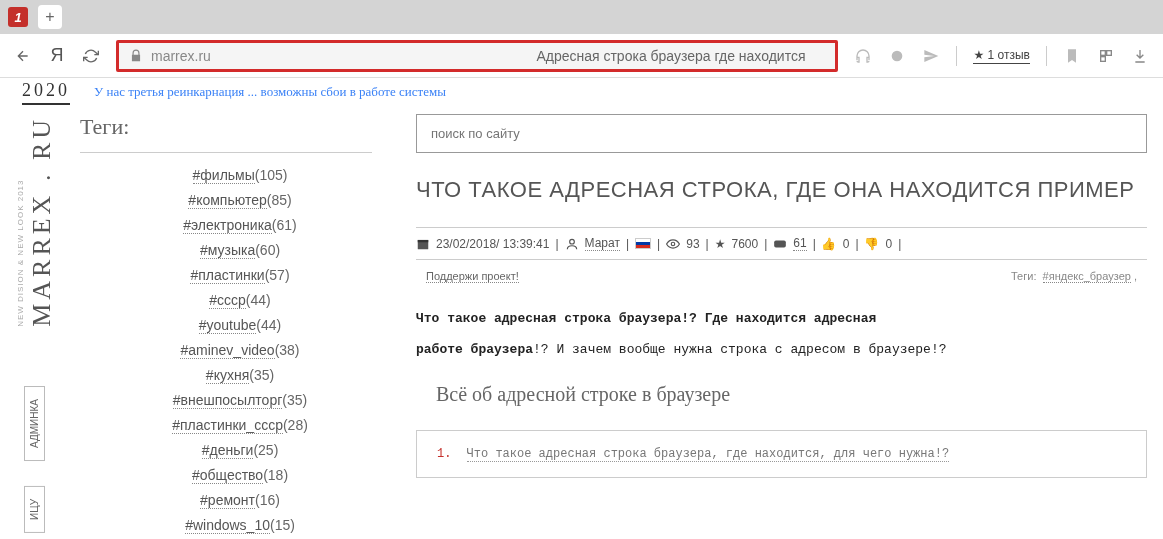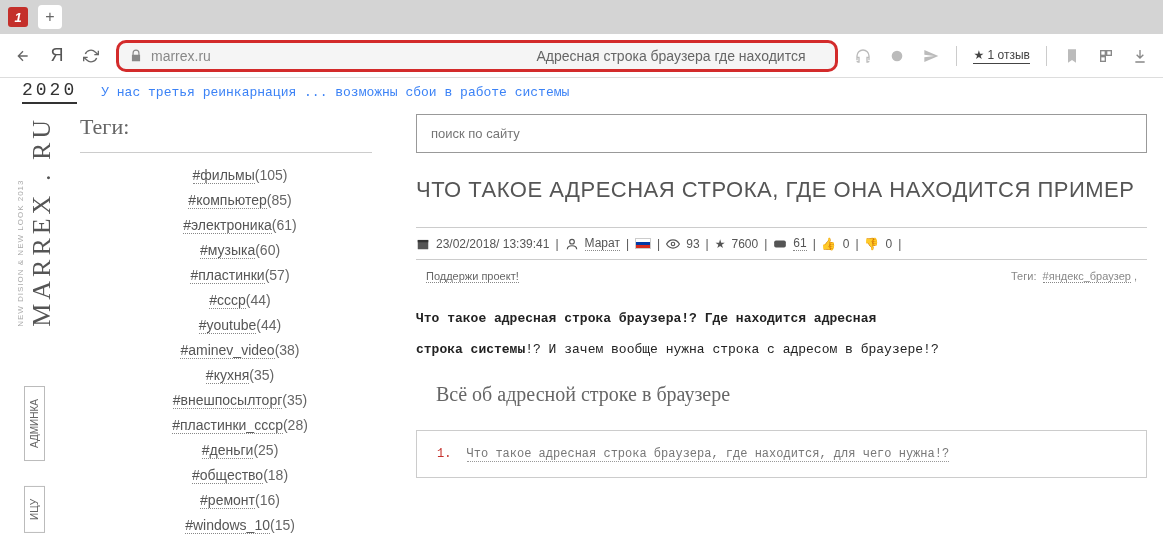--- a/index.html
+++ b/index.html
@@ -7,30 +7,30 @@
 
 
 .browser-tabs { height: 34px; background: #d4d4d4; display: flex; align-items: center; padding-left: 8px; }
 .tab-favicon { width: 20px; height: 20px; background: #c4302b; border-radius: 3px; display: flex; align-items: center; justify-content: center; color: #fff; font-weight: bold; font-size: 13px; font-style: italic; }
 .newtab { width: 24px; height: 24px; margin-left: 10px; background: #fff; border-radius: 4px; display: flex; align-items: center; justify-content: center; color: #666; font-size: 16px; cursor: pointer; }
 
 .toolbar { height: 44px; background: #fff; border-bottom: 1px solid #ddd; display: flex; align-items: center; padding: 0 14px; gap: 16px; }
 .tb-icon { width: 18px; height: 18px; display: flex; align-items: center; justify-content: center; color: #666; cursor: pointer; }
 .tb-icon svg { width: 16px; height: 16px; }
 
-.addr-wrap { flex: 1; height: 32px; border: 3px solid #d32b2b; border-radius: 10px; display: flex; align-items: center; padding: 0 10px; background: #f5f5f5; }
+.addr-wrap { flex: 1; height: 32px; border: 3px solid #d32b2b; border-radius: 2px; display: flex; align-items: center; padding: 0 10px; background: #f5f5f5; }
 .lock { width: 14px; height: 14px; margin-right: 8px; }
 .addr-url { color: #888; font-size: 14px; margin-right: auto; }
 .addr-hint { color: #666; font-size: 14px; margin-right: 20px; }
 
 .reviews { color: #444; font-size: 12px; border-bottom: 1px solid #444; padding-bottom: 1px; }
 .sep { width: 1px; height: 20px; background: #ccc; }
 
 
-.banner { height: 28px; display: flex; align-items: center; padding-left: 22px; gap: 24px; font-family: Liberation Mono, monospace; }
+.banner { height: 28px; display: flex; align-items: center; padding-left: 22px; gap: 24px; font-family: Liberation Serif, serif; }
 .year { font-size: 18px; border-bottom: 2px solid #333; padding-bottom: 2px; letter-spacing: 3px; }
 .banner-text { font-size: 13px; color: #3b82f6; }
 
 
 .page { display: flex; height: calc(100% - 106px); }
 
 .left-rail { width: 72px; display: flex; flex-direction: column; align-items: center; padding-top: 10px; position: relative; }
 .vlogo { writing-mode: vertical-rl; transform: rotate(180deg); font-size: 26px; letter-spacing: 4px; color: #555; font-family: Georgia, serif; }
 .vlogo-sub { writing-mode: vertical-rl; transform: rotate(180deg); font-size: 8px; color: #aaa; margin-right: 2px; letter-spacing: 1px; }
 .logo-wrap { display: flex; flex-direction: row; }
@@ -250,21 +250,21 @@
       <span>👎</span><span>0</span> |
     </div>
     <div class="meta-divider"></div>
     <div class="sub-row">
       <span class="sub-link">Поддержи проект!</span>
       <span class="sub-right"><span>Теги:</span> &nbsp;<span class="sub-link">#яндекс_браузер</span> ,</span>
     </div>
 
     <p class="body-text">
       <b>Что такое адресная строка браузера!? Где находится адресная</b><br>
-      <b>строка системы</b><span>!? И зачем вообще нужна строка с адресом в браузере!?</span>
+      <b>работе браузера</b><span>!? И зачем вообще нужна строка с адресом в браузере!?</span>
     </p>
 
     <h2 class="sec-title">Всё об адресной строке в браузере</h2>
 
     <div class="toc">
       <div class="toc-item">
         <span class="toc-num">1.</span>
         <span class="toc-link">Что такое адресная строка браузера, где находится, для чего нужна!?</span>
       </div>
     </div>

